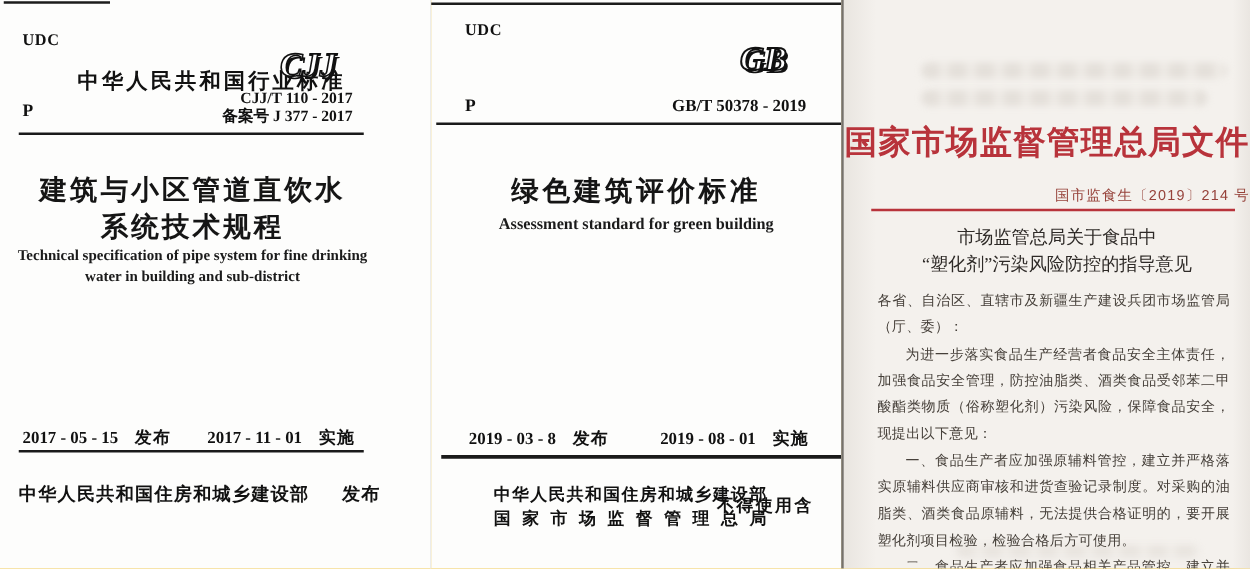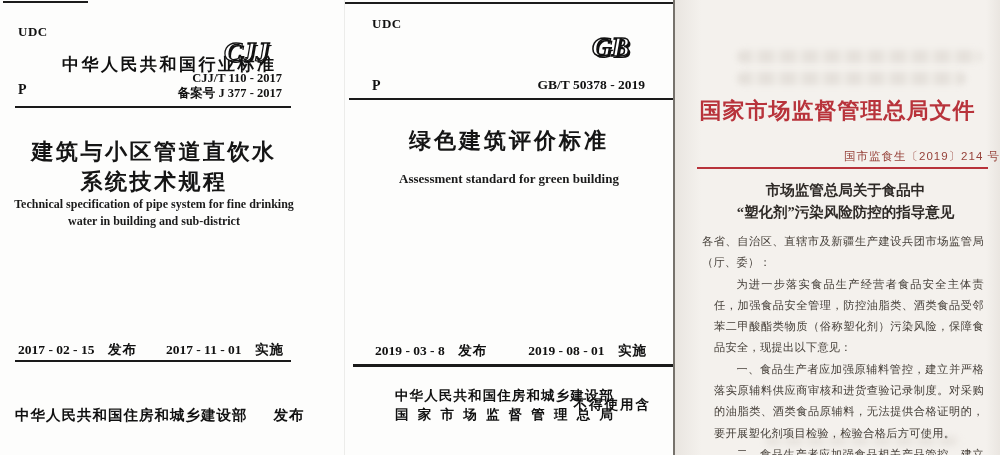--- a/index.html
+++ b/index.html
@@ -83,21 +83,21 @@
     width: 100%;
     text-align: center;
     font-family: "Liberation Serif", serif;
     font-weight: bold;
     font-size: 22px;
     letter-spacing: 2.5px;
     line-height: 30px;
     color: #151515;
   }
   .cover-left .cn-title { left: -18px; top: 137px; }
-  .cover-mid  .cn-title { left: 0;     top: 126px; letter-spacing: 3px; }
+  .cover-mid  .cn-title { left: 0;     top: 138px; letter-spacing: 3px; }
 
   .en-title {
     position: absolute;
     width: 100%;
     text-align: center;
     font-family: "Liberation Serif", serif;
     font-weight: bold;
     font-size: 12px;
     line-height: 17px;
     color: #1b1b1b;
@@ -119,21 +119,21 @@
   .date-pair .d-label { margin-left: 10px; letter-spacing: 1px; }
 
   .pub-row {
     position: absolute;
     text-align: center;
     font-weight: bold;
     font-size: 14.5px;
     letter-spacing: 1px;
     white-space: nowrap;
   }
-  .cover-left .pub-row { left: 15px; width: 276px; top: 406px; }
+  .cover-left .pub-row { left: 15px; width: 276px; top: 386px; }
   .pub-gap { display: inline-block; width: 26px; }
 
   .pub-block { position: absolute; left: 50px; top: 386px; }
   .pub-line {
     display: block;
     width: 218px;
     font-weight: bold;
     font-size: 13.5px;
     line-height: 19px;
     text-align: justify;
@@ -176,21 +176,21 @@
   .wm-2 { left: 62px; right: 34px; top: 72px; }
   .wm-3 { left: 90px; right: 40px; top: 436px; height: 10px; opacity: 0.4; }
 
   .agency-title {
     position: absolute;
     left: 0; right: 0;
     top: 96px;
     text-align: center;
     font-family: "Liberation Serif", serif;
     font-weight: bold;
-    font-size: 22px;
+    font-size: 26px;
     letter-spacing: 1px;
     color: #b8333b;
     white-space: nowrap;
   }
   .doc-number {
     position: absolute;
     left: 0; right: 0;
     top: 149px;
     text-align: right;
     font-size: 11.5px;
@@ -203,37 +203,37 @@
     top: 167px;
     height: 2px;
     background: #b8333b;
   }
   .doc-title {
     position: absolute;
     left: 0; right: 0;
     top: 179px;
     text-align: center;
     font-family: "Liberation Serif", serif;
-    font-weight: bold;
+    font-weight: normal;
     font-size: 14.5px;
     line-height: 22px;
     color: #2e2a27;
     padding-left: 16px;
   }
   .doc-body {
     position: absolute;
     left: 27px; right: 16px;
     top: 231px;
     font-size: 11.2px;
     line-height: 21.3px;
     letter-spacing: 0.3px;
     text-align: justify;
     color: #46403a;
   }
-  .doc-body p.indent { text-indent: 2em; margin-left: 12px; }
+  .doc-body p.indent { text-indent: 2em; }
 </style>
 </head>
 <body>
 
 <div class="canvas">
 
   <section class="cover cover-left">
     <div class="top-edge"></div>
 
     <div class="udc">UDC</div>
@@ -259,21 +259,21 @@
       <div>系统技术规程</div>
     </div>
 
     <div class="en-title">
       <div>Technical specification of pipe system for fine drinking</div>
       <div>water in building and sub-district</div>
     </div>
 
     <div class="dates">
       <span class="date-pair">
-        <span>2017 - 02 - 15</span>
+        <span>2017 - 05 - 15</span>
         <span class="d-label">发布</span>
       </span>
       <span class="date-pair">
         <span>2017 - 11 - 01</span>
         <span class="d-label">实施</span>
       </span>
     </div>
 
     <div class="rule rule-foot"></div>
 

